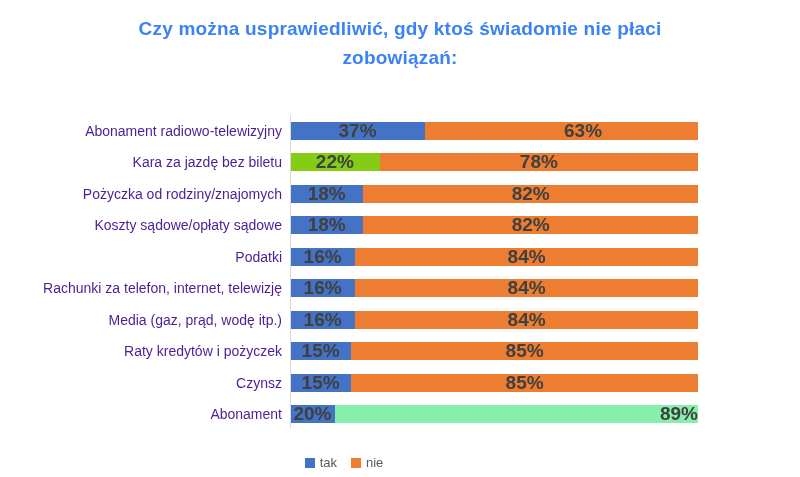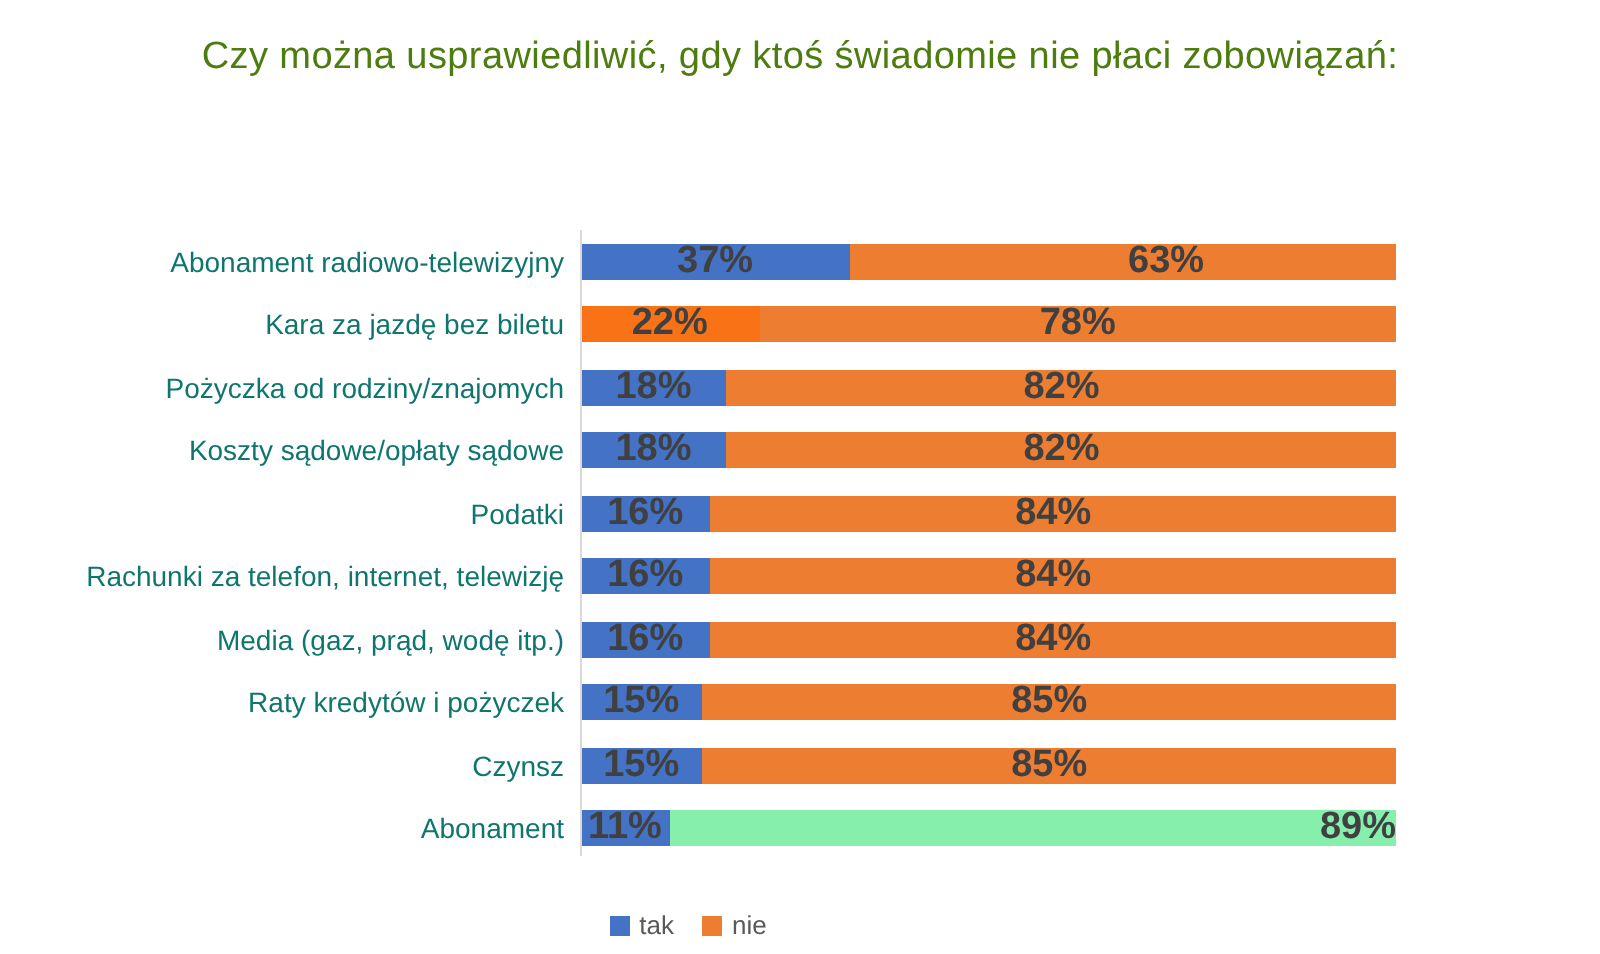--- a/index.html
+++ b/index.html
@@ -14,22 +14,22 @@
   .chart {
     position: relative;
     width: 800px;
     height: 477px;
   }
   .title {
     margin: 15px auto 0 auto;
     max-width: 600px;
     text-align: center;
     font-size: 19px;
-    font-weight: normal;
-    color: #4d7c0f;
+    font-weight: bold;
+    color: #3b82f6;
     line-height: 1.5;
     letter-spacing: 0.2px;
   }
   .plot {
     position: absolute;
     left: 0;
     top: 100px;
     width: 800px;
     height: 315px;
   }
@@ -42,21 +42,21 @@
   .row {
     display: flex;
     align-items: center;
     height: 31.5px;
   }
   .cat {
     width: 282px;
     padding-right: 8px;
     text-align: right;
     font-size: 14px;
-    color: #0f766e;
+    color: #4c1d95;
     white-space: nowrap;
     flex: none;
   }
   .track {
     width: 408px;
     height: 18px;
     display: flex;
     flex: none;
   }
   .seg {
@@ -119,21 +119,21 @@
               <span class="val">37%</span>
             </div>
             <div class="seg" style="width: 63%; background: rgb(237, 125, 49); padding-left: 43px;">
               <span class="val">63%</span>
             </div>
           </div>
         </div>
         <div class="row">
           <div class="cat">Kara za jazdę bez biletu</div>
           <div class="track">
-            <div class="seg" style="width: 22%; background: #f97316;">
+            <div class="seg" style="width: 22%; background: #84cc16;">
               <span class="val">22%</span>
             </div>
             <div class="seg" style="width: 78%; background: rgb(237, 125, 49);">
               <span class="val">78%</span>
             </div>
           </div>
         </div>
         <div class="row">
           <div class="cat">Pożyczka od rodziny/znajomych</div>
           <div class="track">
@@ -208,21 +208,21 @@
             </div>
             <div class="seg" style="width: 85%; background: rgb(237, 125, 49);">
               <span class="val">85%</span>
             </div>
           </div>
         </div>
         <div class="row">
           <div class="cat">Abonament</div>
           <div class="track">
             <div class="seg" style="width: 11%; background: rgb(68, 114, 196);">
-              <span class="val">11%</span>
+              <span class="val">20%</span>
             </div>
             <div class="seg" style="width: 89%; background: #86efac; justify-content: flex-end;">
               <span class="val">89%</span>
             </div>
           </div>
         </div>
       </div>
     <div class="axis-line"></div>
   </div>
   <div class="legend" id="legend">

